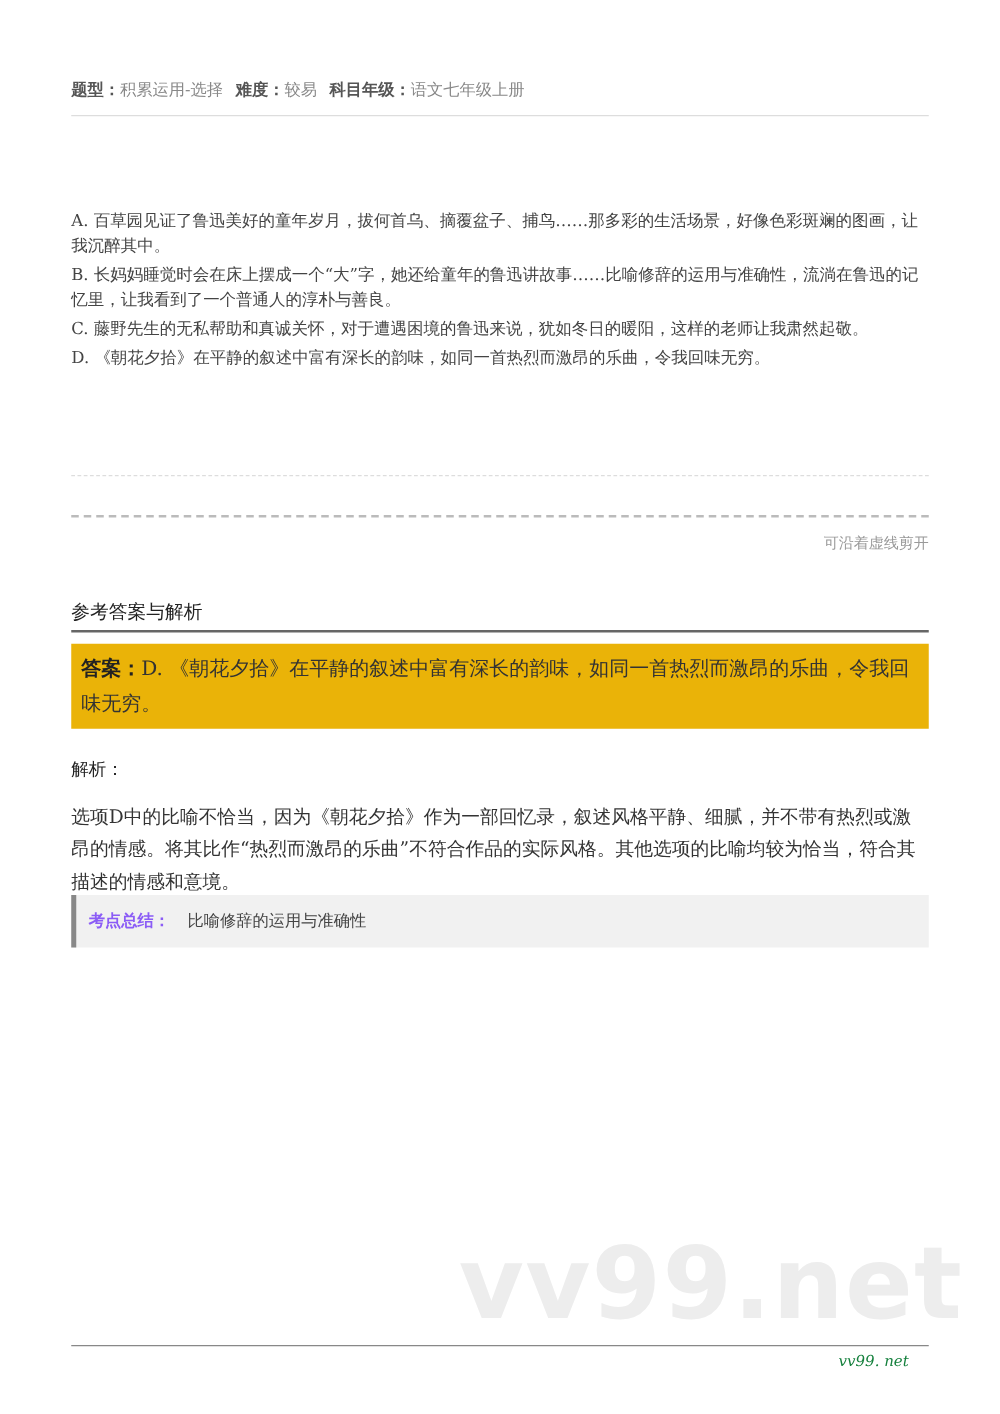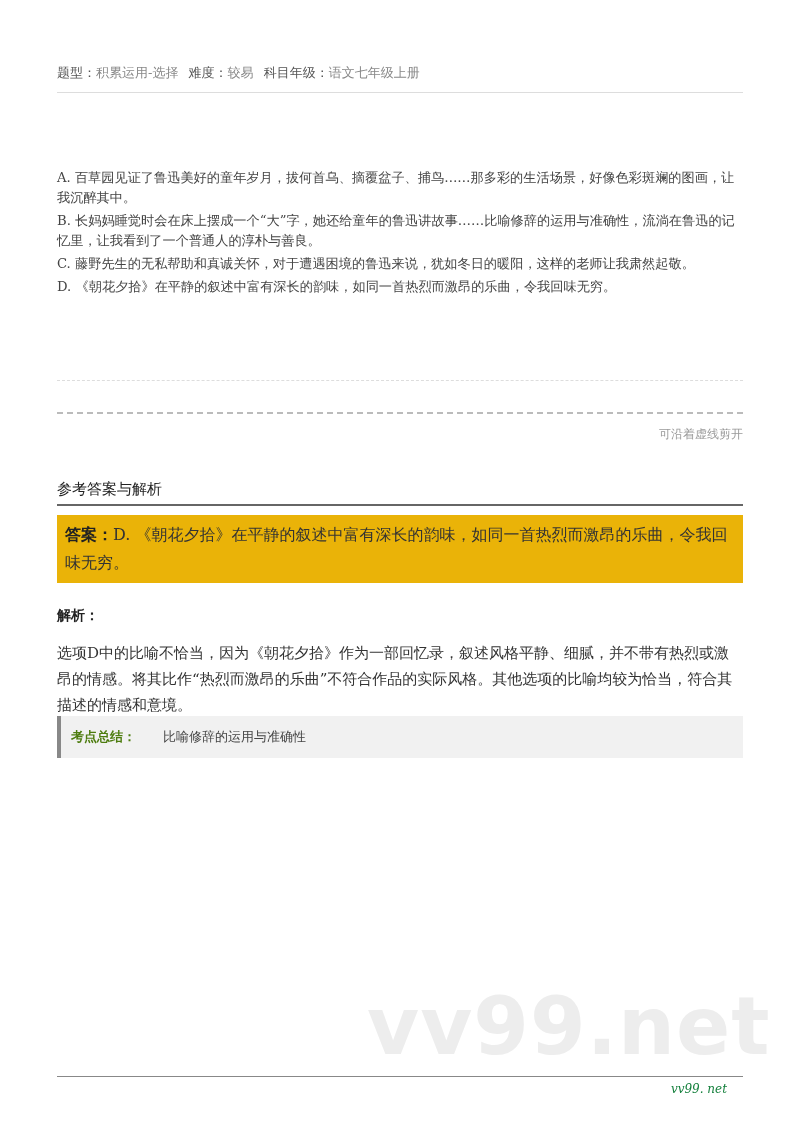--- a/index.html
+++ b/index.html
@@ -12,21 +12,21 @@
     color: #333333;
   }
   .page {
     position: absolute; left: 57px; top: 0; width: 686px; height: 1131px;
   }
   
   .meta {
     position: absolute; top: 64px; left: 0; font-size: 13px; color: #888888;
     white-space: nowrap; line-height: 18px;
   }
-  .meta .k { font-family: "DejaVu Sans", "Liberation Sans", sans-serif; font-weight: normal; color: #555555; }
+  .meta .k { font-family: "DejaVu Sans", "Liberation Sans", sans-serif; font-weight: bold; color: #555555; }
   .meta .v { margin-right: 6px; }
   .meta-rule {
     position: absolute; top: 92px; left: 0; width: 686px; height: 1px; background: #dddddd;
   }
   
   .question {
     position: absolute; top: 110px; left: 0; width: 686px;
     font-size: 16.5px; line-height: 27px; color: #333333;
   }
   .options {
@@ -60,35 +60,35 @@
     position: absolute; top: 515px; left: 0; width: 686px; height: 68px;
     background: #eab308; padding: 6px 8px;
     font-size: 16px; line-height: 28px; color: #333333;
   }
   .answer-box .k {
     font-family: "DejaVu Sans", "Liberation Sans", sans-serif; font-weight: bold; color: #222222;
   }
   .analysis-title {
     position: absolute; top: 607px; left: 0;
     font-family: "DejaVu Sans", "Liberation Sans", sans-serif;
-    font-weight: bold; font-size: 14px; color: #222222;
+    font-weight: normal; font-size: 14px; color: #222222;
   }
   .analysis {
     position: absolute; top: 627px; left: 0; width: 686px;
     font-size: 15px; line-height: 26px; color: #333333; margin-top: 13px;
   }
   .summary-box {
     position: absolute; top: 716px; left: 0; width: 686px; height: 42px;
     background: #f1f1f1; border-left: 4px solid #888888;
     padding: 0 0 0 10px; display: flex; align-items: center;
     font-size: 13px; color: #444444;
   }
   .summary-box .k {
-    font-family: "DejaVu Sans", "Liberation Sans", sans-serif; font-weight: bold; color: #4d7c0f;
-    margin-right: 27px;
+    font-family: "DejaVu Sans", "Liberation Sans", sans-serif; font-weight: bold; color: #8b5cf6;
+    margin-right: 14px;
   }
   
   .watermark {
     position: absolute; top: 982px; left: 310px;
     font-family: "DejaVu Sans", "Liberation Sans", sans-serif;
     font-weight: bold; font-size: 80px; color: #ededed; letter-spacing: 1px;
     line-height: 90px;
   }
   .footer-rule {
     position: absolute; top: 1076px; left: 0; width: 686px; height: 1px; background: #888888;

